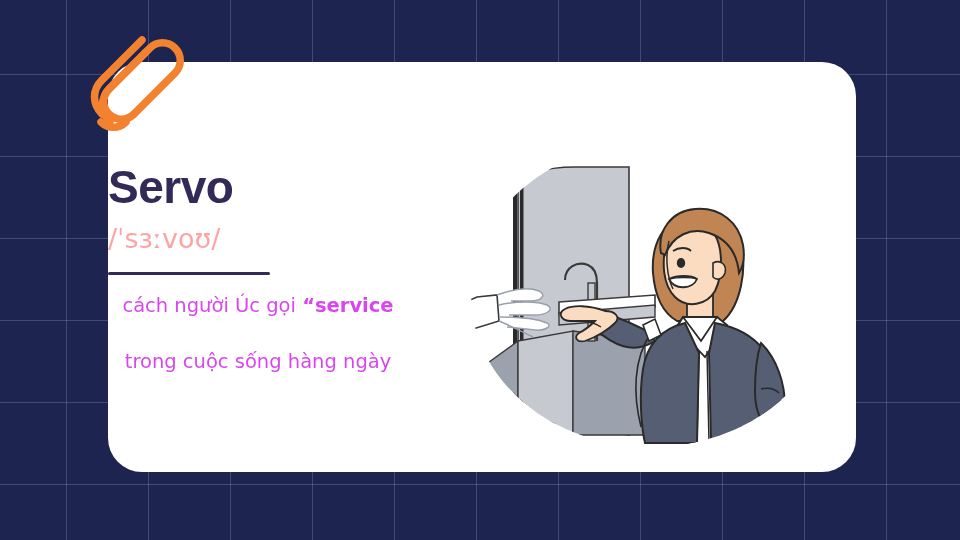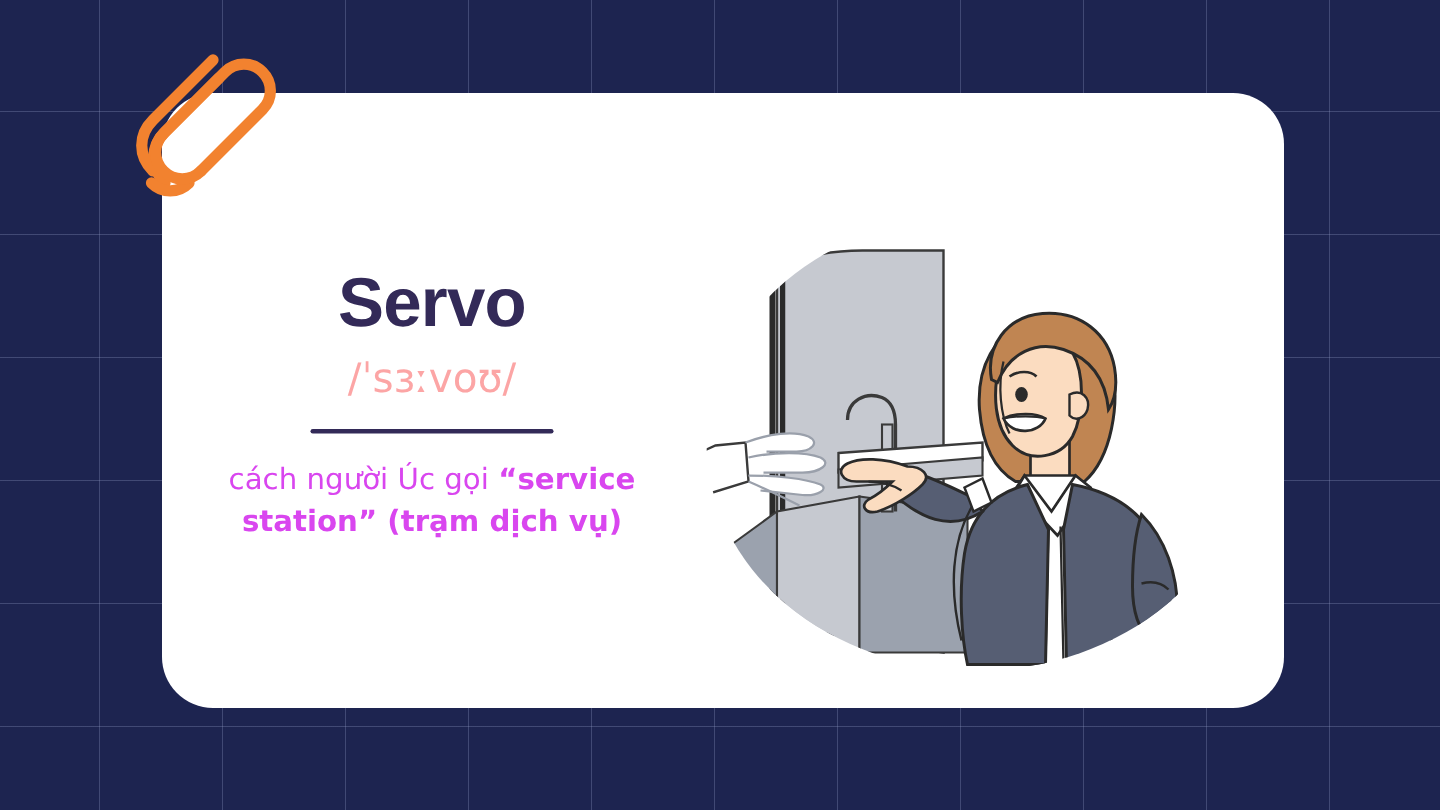--- a/index.html
+++ b/index.html
@@ -29,21 +29,21 @@
   
   #clip {
     position:absolute; left:74px; top:26px;
     width:112px; height:112px;
   }
   
   #textcol {
     position:absolute; left:108px; top:62px;
     width:360px; height:410px;
     display:flex; flex-direction:column;
-    align-items:center; justify-content:center;
+    justify-content:center;
     padding-top:6px;
   }
   #title {
     font-size:46px; font-weight:700; letter-spacing:-0.5px;
     color:#332a58; line-height:1;
   }
   #ipa {
     font-size:27px; color:#fca5a5; margin-top:15px; line-height:1;
     font-family:"DejaVu Sans", sans-serif;
   }
@@ -80,21 +80,22 @@
       <path d="M60 88 C53 95 42 95 35 88 C28 81 28 70 35 63 L72 26"></path>
     </g>
   </svg>
 
   <div id="textcol">
     <div id="title">Servo</div>
     <div id="ipa">/ˈsɜːvoʊ/</div>
     <div id="rule"></div>
     <div id="desc">
       <span>cách người Úc gọi </span><b>“service</b><br>
-      <b>station” (trạm dịch vụ)</b><br>
+      <br>
+      <span>trong cuộc sống hàng ngày</span>
     </div>
   </div>
 
   <svg id="illus" viewBox="0 0 400 300">
     <defs>
       <clipPath id="oval">
         <ellipse cx="196" cy="150" rx="180" ry="152"></ellipse>
       </clipPath>
     </defs>
     <g clip-path="url(#oval)">

